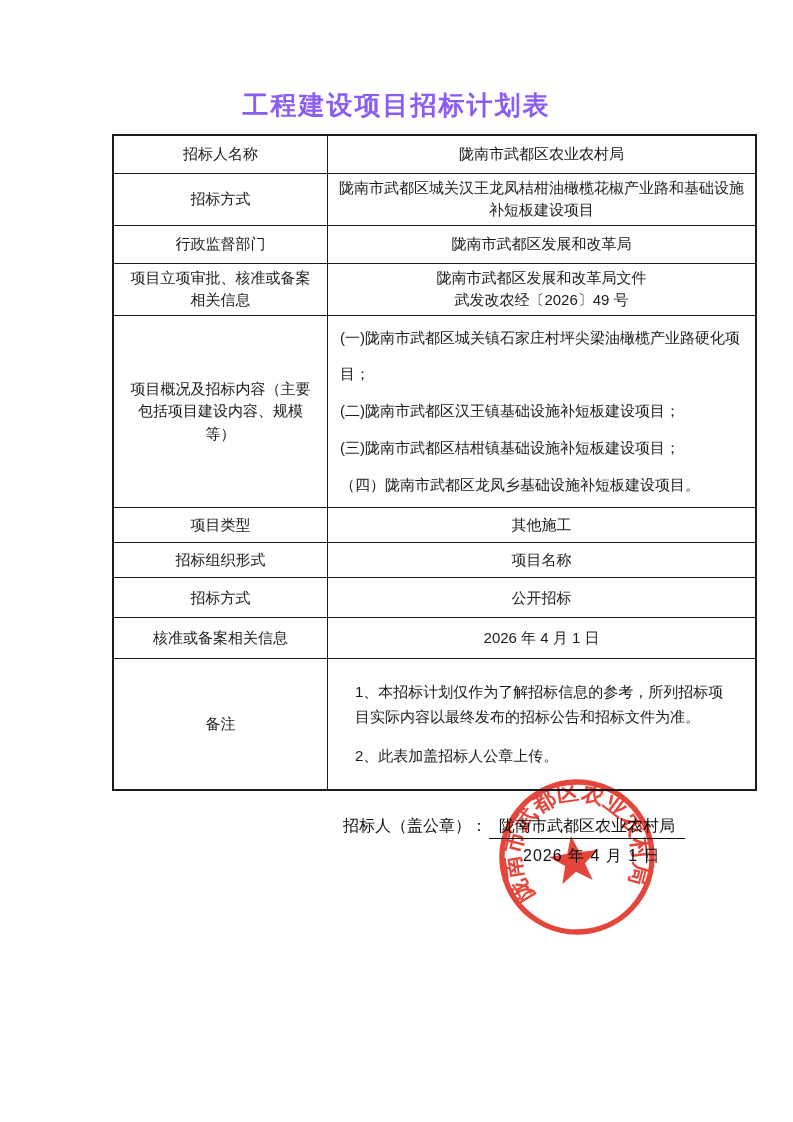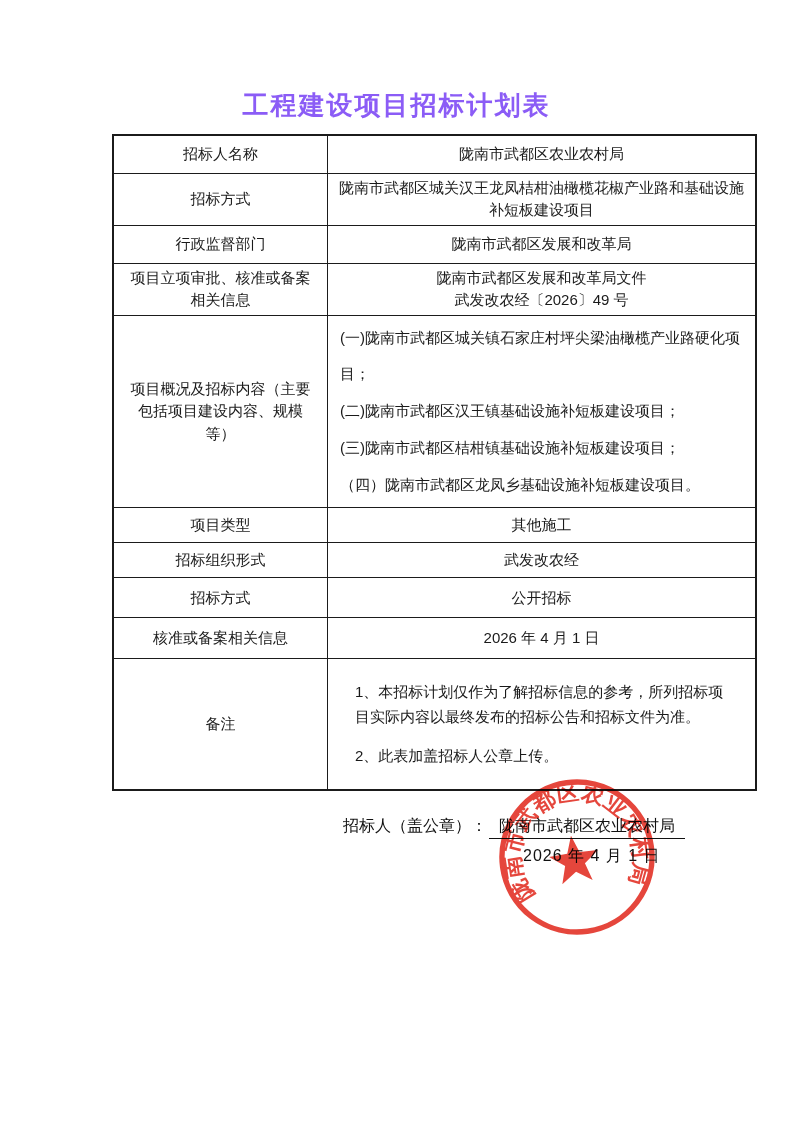--- a/index.html
+++ b/index.html
@@ -82,21 +82,21 @@
         <p>(三)陇南市武都区桔柑镇基础设施补短板建设项目；</p>
         <p>（四）陇南市武都区龙凤乡基础设施补短板建设项目。</p>
       </td>
     </tr>
     <tr style="height:35px;">
       <td class="lbl">项目类型</td>
       <td class="val">其他施工</td>
     </tr>
     <tr style="height:35px;">
       <td class="lbl">招标组织形式</td>
-      <td class="val">武发改农经</td>
+      <td class="val">项目名称</td>
     </tr>
     <tr style="height:40px;">
       <td class="lbl">招标方式</td>
       <td class="val">公开招标</td>
     </tr>
     <tr style="height:41px;">
       <td class="lbl">核准或备案相关信息</td>
       <td class="val">2026 年 4 月 1 日</td>
     </tr>
     <tr style="height:90px;">

